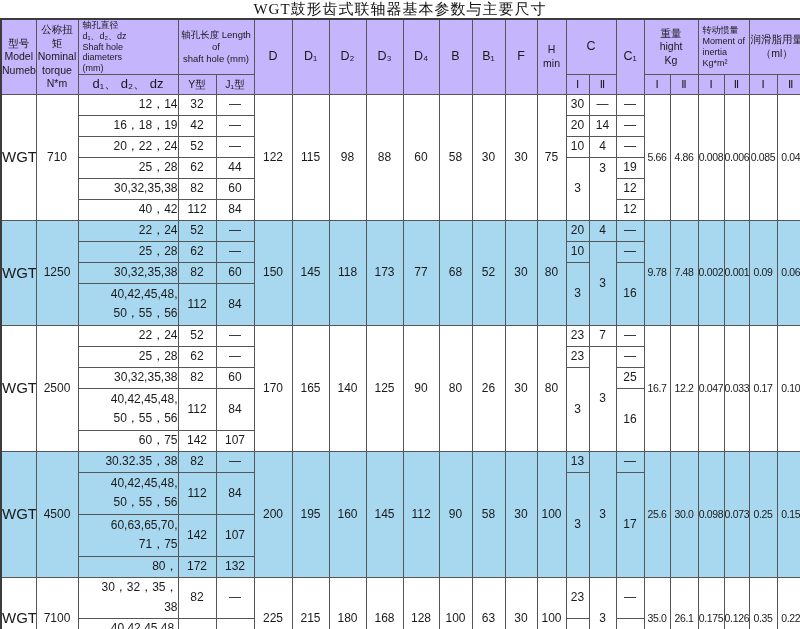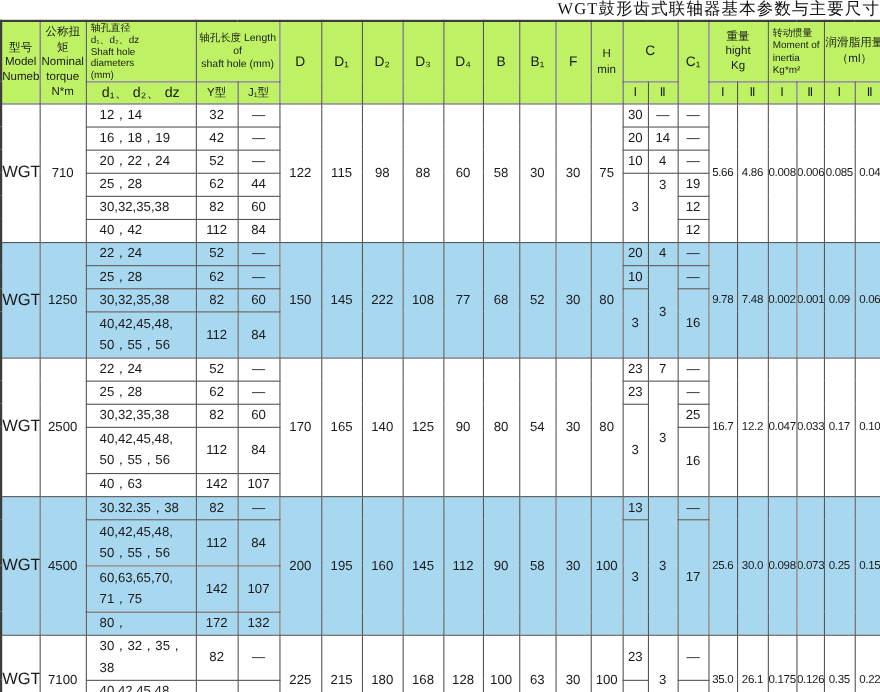--- a/index.html
+++ b/index.html
@@ -3,50 +3,50 @@
 <meta charset="utf-8">
 <style>
   * { margin:0; padding:0; box-sizing:border-box; }
   html,body { background:#ffffff; }
   body {
     width:800px; height:629px; overflow:hidden;
     font-family:"Liberation Sans","DejaVu Sans",sans-serif;
     color:#1a1a1a;
   }
   .page-title {
-    height:18px; text-align:right;
+    height:18px; text-align:center;
     font-family:"Liberation Serif","DejaVu Serif",serif;
     font-size:15px; line-height:18px; color:#111; letter-spacing:1px;
   }
   table.spec {
     width:800px; border-collapse:collapse; table-layout:fixed;
     border:2px solid #3c3c3c;
   }
   th, td {
     border:1px solid #565656;
     text-align:center; vertical-align:middle;
     font-size:12px; line-height:1.25;
     overflow:hidden; padding:0;
   }
-  thead th { background:#bef264; font-weight:normal; white-space:pre-line; }
+  thead th { background:#c4b5fd; font-weight:normal; white-space:pre-line; }
   th.h-main { height:40px; }
   tr.h-sub th { height:20px; }
   th.small-label {
     font-size:9px; text-align:left; padding-left:4px; line-height:1.2;
   }
   th.mid-label { font-size:9.5px; line-height:1.25; }
   th.cjk { font-size:10.5px; line-height:1.3; }
   th.dim { font-size:12.5px; }
   th.dsub { font-size:13px;margin-top:11px; }
   th.roman { font-size:11px; }
   tbody tr { height:21px; }
   tbody tr.tall { height:42px; }
   tbody td { background:#ffffff; white-space:pre-line; }
   tbody tr.blue td { background:#a8d8f0; }
-  td.d-cell { text-align:left; padding-left:12px; line-height:1.65; }
+  td.d-cell { text-align:right; padding-left:12px; line-height:1.65; }
   td.model-cell { font-size:15px; }
   td.vtop { vertical-align:top; padding-top:3px; }
   td.num-small { font-size:10.5px; letter-spacing:-0.3px;margin-left:22px; }
 </style>
 </head>
 <body>
 
 <div class="page-title">WGT鼓形齿式联轴器基本参数与主要尺寸</div>
 
 <table class="spec">
@@ -190,22 +190,22 @@
         <td>12</td>
       </tr>
       <tr class="blue">
         <td rowspan="4" class="model-cell">WGT2</td>
         <td rowspan="4">1250</td>
         <td class="d-cell">22，24</td>
         <td>52</td>
         <td>—</td>
         <td rowspan="4">150</td>
         <td rowspan="4">145</td>
-        <td rowspan="4">222</td>
-        <td rowspan="4">108</td>
+        <td rowspan="4">118</td>
+        <td rowspan="4">173</td>
         <td rowspan="4">77</td>
         <td rowspan="4">68</td>
         <td rowspan="4">52</td>
         <td rowspan="4">30</td>
         <td rowspan="4">80</td>
         <td>20</td>
         <td>4</td>
         <td>—</td>
         <td rowspan="4" class="num-small">9.78</td>
         <td rowspan="4" class="num-small">7.48</td>
@@ -240,21 +240,21 @@
         <td rowspan="5">2500</td>
         <td class="d-cell">22，24</td>
         <td>52</td>
         <td>—</td>
         <td rowspan="5">170</td>
         <td rowspan="5">165</td>
         <td rowspan="5">140</td>
         <td rowspan="5">125</td>
         <td rowspan="5">90</td>
         <td rowspan="5">80</td>
-        <td rowspan="5">54</td>
+        <td rowspan="5">26</td>
         <td rowspan="5">30</td>
         <td rowspan="5">80</td>
         <td>23</td>
         <td>7</td>
         <td>—</td>
         <td rowspan="5" class="num-small">16.7</td>
         <td rowspan="5" class="num-small">12.2</td>
         <td rowspan="5" class="num-small">0.047</td>
         <td rowspan="5" class="num-small">0.033</td>
         <td rowspan="5" class="num-small">0.17</td>
@@ -276,21 +276,21 @@
         <td>25</td>
       </tr>
       <tr class="tall">
         <td class="d-cell">40,42,45,48,
 50，55，56</td>
         <td>112</td>
         <td>84</td>
         <td rowspan="2">16</td>
       </tr>
       <tr class="">
-        <td class="d-cell">40，63</td>
+        <td class="d-cell">60，75</td>
         <td>142</td>
         <td>107</td>
       </tr>
       <tr class="blue">
         <td rowspan="4" class="model-cell">WGT4</td>
         <td rowspan="4">4500</td>
         <td class="d-cell">30.32.35，38</td>
         <td>82</td>
         <td>—</td>
         <td rowspan="4">200</td>

